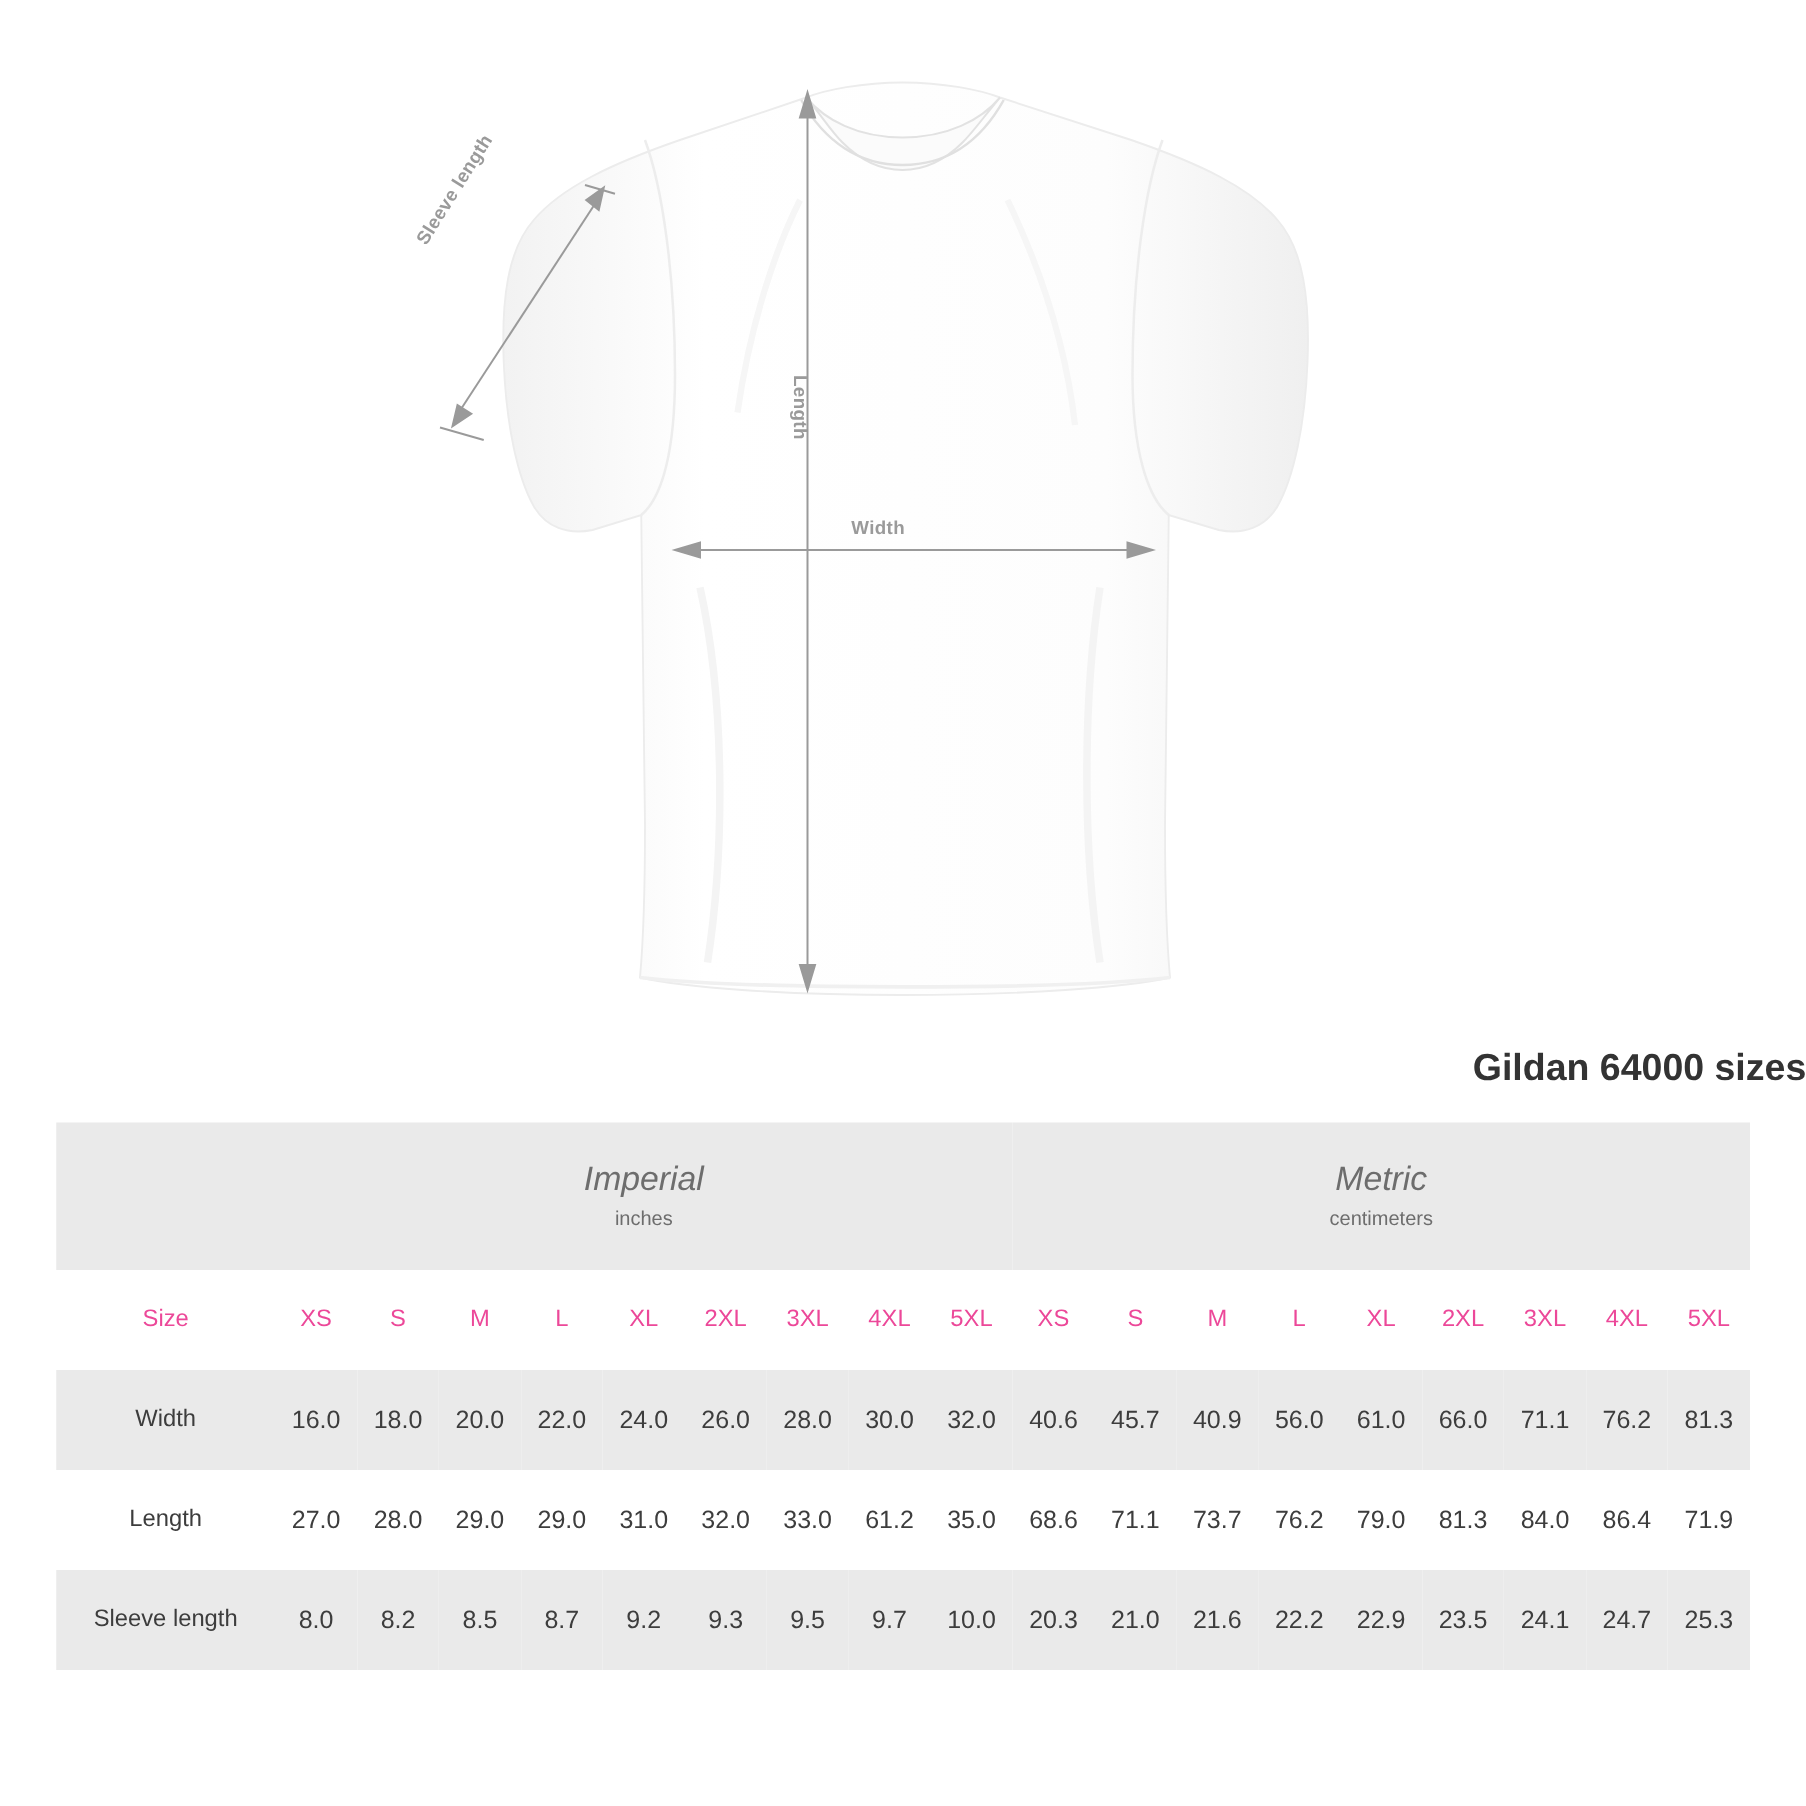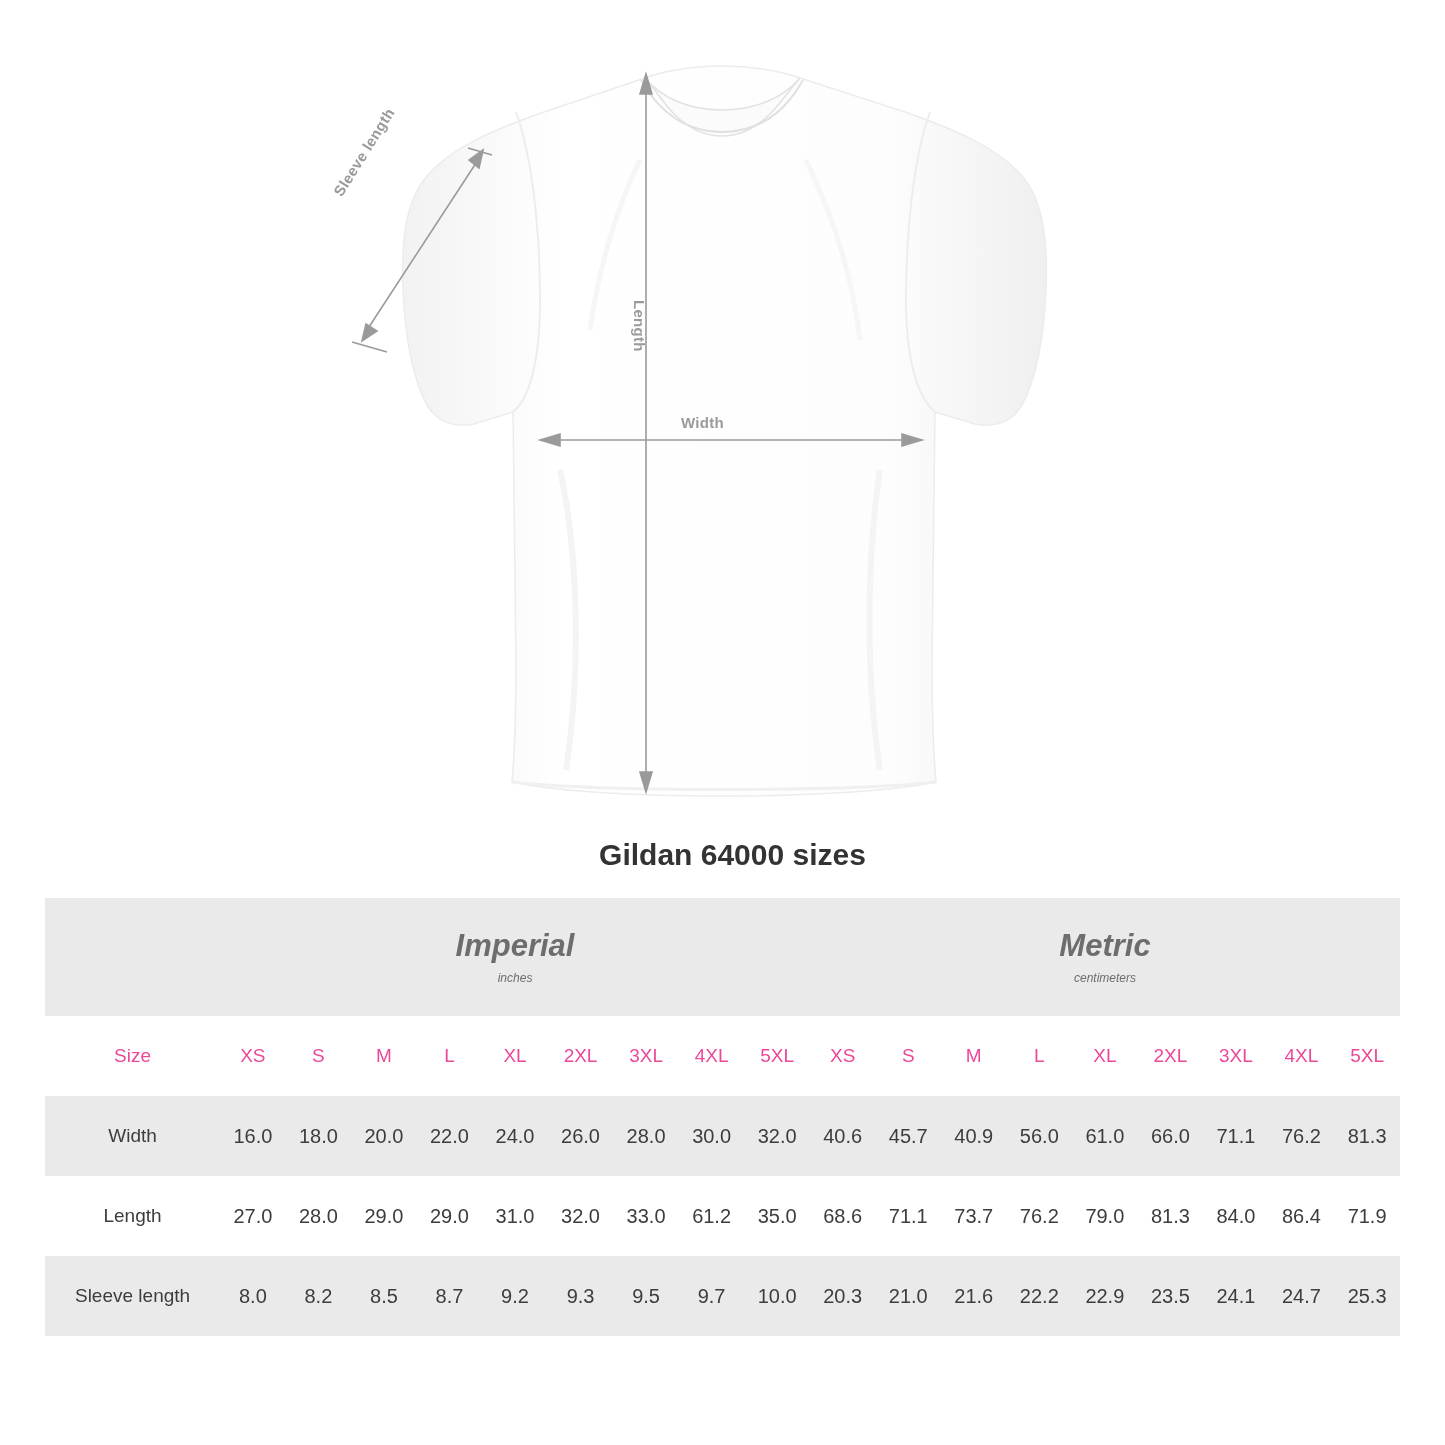--- a/index.html
+++ b/index.html
@@ -51,21 +51,21 @@
     transform: rotate(90deg);
     transform-origin: left top;
   }
   .lbl-width {
     left: 681px;
     top: 414px;
   }
 
   
   .title-block {
-    text-align: center;
+    text-align: right;
     margin-top: 8px;
     margin-left: 20px;
   }
   .chart-title {
     font-size: 30px;
     font-weight: bold;
     color: #333333;
     margin: 0 0 16px 0;
   }
   .chart-note {
@@ -88,29 +88,28 @@
     text-align: center;
     vertical-align: middle;
     font-weight: normal;
   }
   .unit-head td {
     background: #eaeaea;
     height: 118px;
     padding: 0;
   }
   .unit-system {
-    font-size: 31px;
+    font-size: 27px;
     font-style: italic;
-    font-weight: bold;
+    font-weight: normal;
     color: #6d6d6d;
     line-height: 1.1;
   }
   .unit-sub {
-    font-size: 12px;
-    font-style: italic;
+    font-size: 16px;
     color: #6d6d6d;
     margin-top: 8px;
   }
   .hdr-row td {
     background: #ffffff;
     height: 78px;
     font-size: 19px;
     font-weight: bold;
     color: #ec4899;
   }

